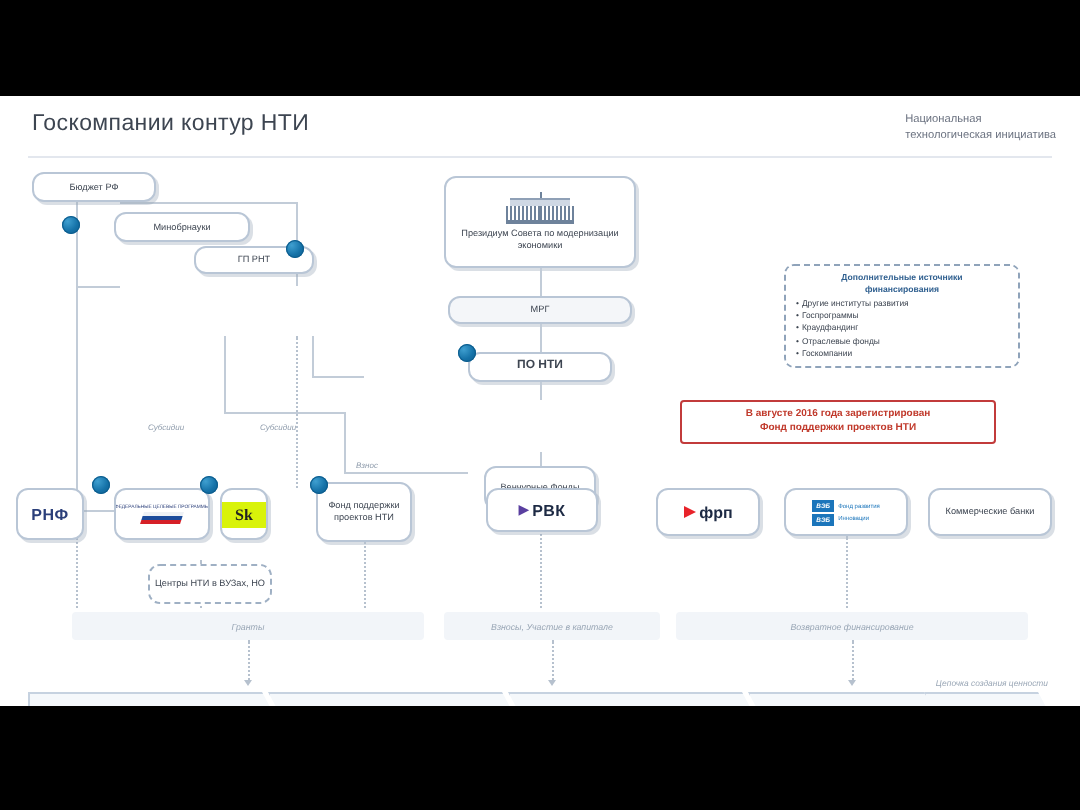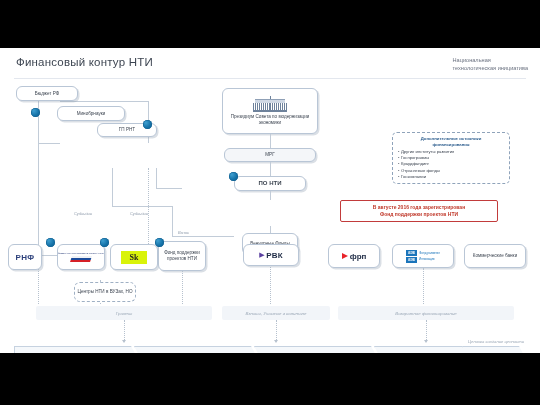--- a/index.html
+++ b/index.html
@@ -99,21 +99,21 @@
 </head>
 <body>
 
 <div class="stage">
 
   <div class="letterbox lb-top"></div>
   <div class="letterbox lb-bot"></div>
 
   <div class="slide">
 
-    <div class="title">Финансовый контур НТИ</div>
+    <div class="title">Госкомпании контур НТИ</div>
     <div class="nti-brand">
       <span>Национальная</span>
       <span>технологическая инициатива</span>
     </div>
     <div class="hrule"></div>
 
     <div class="ln lnv" style="left:38px;top:53px;height:155px;"></div>
     <div class="ln lnh" style="left:38px;top:207px;width:62px;"></div>
     <div class="ln lnv" style="left:100px;top:196px;height:12px;"></div>
 
@@ -223,21 +223,21 @@
       <div class="tri-flag">
         <span class="cap">ФЕДЕРАЛЬНЫЕ ЦЕЛЕВЫЕ ПРОГРАММЫ</span>
         <span class="bars">
             <i class="w"></i>
             <i class="b"></i>
             <i class="r"></i>
           </span>
       </div>
     </div>
 
-    <div class="logo-tile" style="left:110px;top:196px;width:48px;height:26px;">
+    <div class="logo-tile" style="left:110px;top:196px;width:24px;height:26px;">
       <span class="sk-badge">
         <b>Sk</b>
       </span>
     </div>
 
     <div class="box sh" style="left:158px;top:193px;width:48px;height:30px;">
       <span>Фонд поддержки проектов НТИ</span>
     </div>
     <div class="knob" style="left:155px;top:190px;"></div>
     <div class="knob" style="left:100px;top:190px;"></div>

